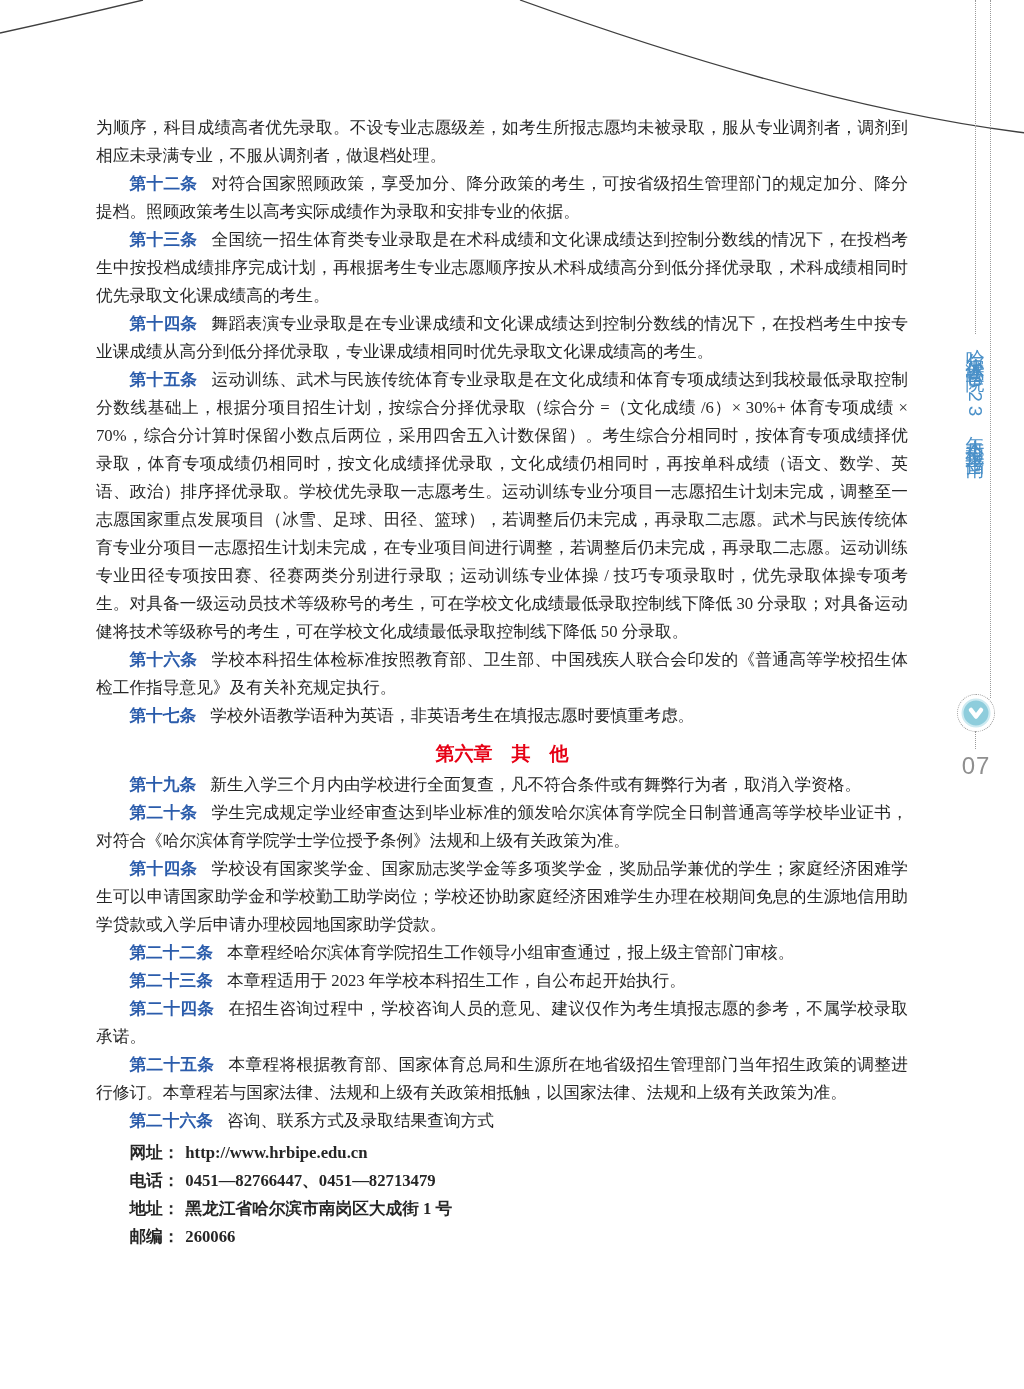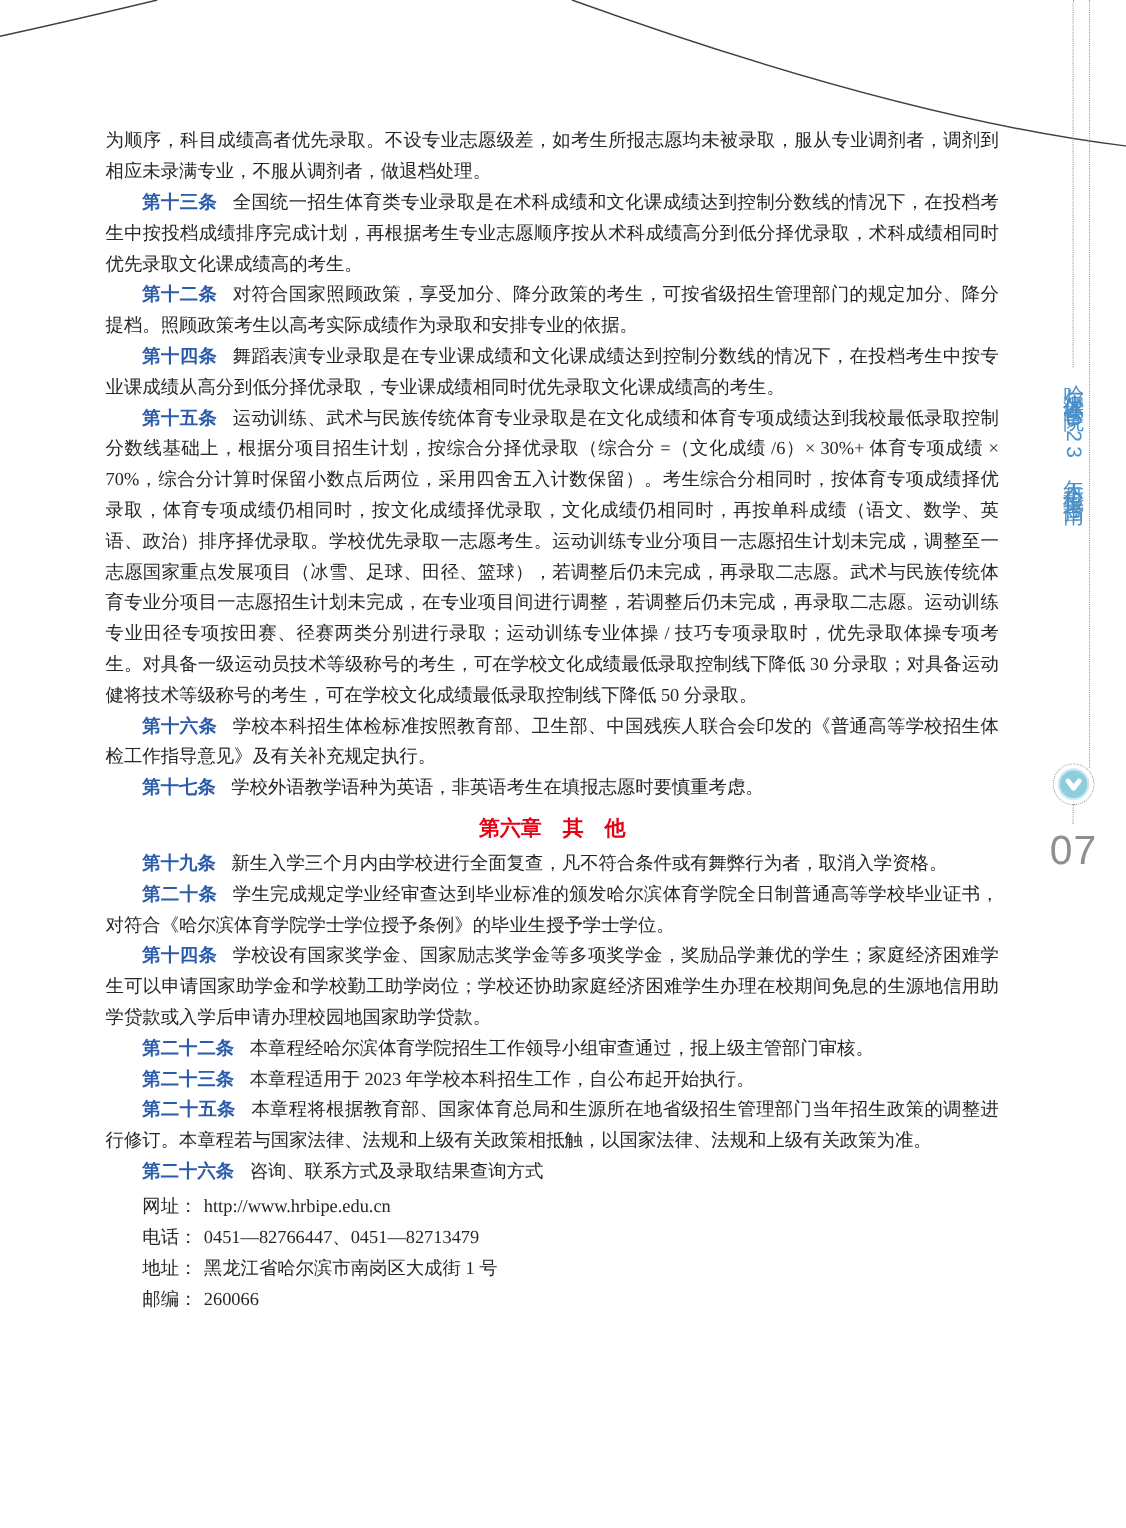--- a/index.html
+++ b/index.html
@@ -54,21 +54,21 @@
     justify-content: center;
     background: #ffffff;
   }
   .page-number {
     position: absolute;
     left: 948px;
     top: 752px;
     width: 56px;
     text-align: center;
     font-family: "Liberation Sans", "DejaVu Sans", sans-serif;
-    font-size: 37px;
+    font-size: 24px;
     color: #8f8f8f;
     letter-spacing: 1px;
   }
   
   .body-text {
     position: absolute;
     left: 96px;
     top: 114px;
     width: 812px;
     font-size: 16.7px;
@@ -89,21 +89,21 @@
   .chapter {
     color: #e60014;
     text-align: center;
     text-indent: 0;
     font-size: 19px;
     font-weight: bold;
     font-family: "Liberation Sans", "DejaVu Sans", sans-serif;
     line-height: 30px;
     margin: 9px 0 2px 0;
   }
-  .contact { margin-top: 4px; }
+  .contact { margin-top: 4px; font-weight: bold; }
   .contact-line { margin: 0; text-indent: 2em; line-height: 28px; }
   .contact-line .c-label { margin-right: 0.35em; }
 </style>
 </head>
 <body>
 
 <div class="page">
 
   <svg class="top-decor" viewBox="0 0 1024 150" xmlns="http://www.w3.org/2000/svg">
     <path d="M143,0 Q68,18 0,33" stroke="#3f3f3f" stroke-width="1.3" fill="none"></path>
@@ -122,48 +122,49 @@
   </div>
   <div class="dotted-line dot-tail"></div>
   <div class="page-number">07</div>
 
   <main class="body-text">
 
     <p class="para no-indent">为顺序，科目成绩高者优先录取。不设专业志愿级差，如考生所报志愿均未被录取，服从专业调剂者，调剂到相应未录满专业，不服从调剂者，做退档处理。</p>
 
     <div>
 
+        <p class="para"><span class="art">第十二条</span><span>对符合国家照顾政策，享受加分、降分政策的考生，可按省级招生管理部门的规定加分、降分提档。照顾政策考生以高考实际成绩作为录取和安排专业的依据。</span></p>
+
         <p class="para"><span class="art">第十三条</span><span>全国统一招生体育类专业录取是在术科成绩和文化课成绩达到控制分数线的情况下，在投档考生中按投档成绩排序完成计划，再根据考生专业志愿顺序按从术科成绩高分到低分择优录取，术科成绩相同时优先录取文化课成绩高的考生。</span></p>
-
-        <p class="para"><span class="art">第十二条</span><span>对符合国家照顾政策，享受加分、降分政策的考生，可按省级招生管理部门的规定加分、降分提档。照顾政策考生以高考实际成绩作为录取和安排专业的依据。</span></p>
 
         <p class="para"><span class="art">第十四条</span><span>舞蹈表演专业录取是在专业课成绩和文化课成绩达到控制分数线的情况下，在投档考生中按专业课成绩从高分到低分择优录取，专业课成绩相同时优先录取文化课成绩高的考生。</span></p>
 
         <p class="para"><span class="art">第十五条</span><span>运动训练、武术与民族传统体育专业录取是在文化成绩和体育专项成绩达到我校最低录取控制分数线基础上，根据分项目招生计划，按综合分择优录取（综合分 =（文化成绩 /6）× 30%+ 体育专项成绩 × 70%，综合分计算时保留小数点后两位，采用四舍五入计数保留）。考生综合分相同时，按体育专项成绩择优录取，体育专项成绩仍相同时，按文化成绩择优录取，文化成绩仍相同时，再按单科成绩（语文、数学、英语、政治）排序择优录取。学校优先录取一志愿考生。运动训练专业分项目一志愿招生计划未完成，调整至一志愿国家重点发展项目（冰雪、足球、田径、篮球），若调整后仍未完成，再录取二志愿。武术与民族传统体育专业分项目一志愿招生计划未完成，在专业项目间进行调整，若调整后仍未完成，再录取二志愿。运动训练专业田径专项按田赛、径赛两类分别进行录取；运动训练专业体操 / 技巧专项录取时，优先录取体操专项考生。对具备一级运动员技术等级称号的考生，可在学校文化成绩最低录取控制线下降低 30 分录取；对具备运动健将技术等级称号的考生，可在学校文化成绩最低录取控制线下降低 50 分录取。</span></p>
 
         <p class="para"><span class="art">第十六条</span><span>学校本科招生体检标准按照教育部、卫生部、中国残疾人联合会印发的《普通高等学校招生体检工作指导意见》及有关补充规定执行。</span></p>
 
         <p class="para"><span class="art">第十七条</span><span>学校外语教学语种为英语，非英语考生在填报志愿时要慎重考虑。</span></p>
       </div>
 
     <h2 class="chapter">第六章　其　他</h2>
 
     <div>
 
 
         <p class="para"><span class="art">第十九条</span><span>新生入学三个月内由学校进行全面复查，凡不符合条件或有舞弊行为者，取消入学资格。</span></p>
 
-        <p class="para"><span class="art">第二十条</span><span>学生完成规定学业经审查达到毕业标准的颁发哈尔滨体育学院全日制普通高等学校毕业证书，对符合《哈尔滨体育学院学士学位授予条例》的毕业生授予学士学位。</span></p>
+        <p class="para"><span class="art">第二十条</span><span>学生完成规定学业经审查达到毕业标准的颁发哈尔滨体育学院全日制普通高等学校毕业证书，对符合《哈尔滨体育学院学士学位授予条例》法规和上级有关政策为准。</span></p>
 
         <p class="para"><span class="art">第十四条</span><span>学校设有国家奖学金、国家励志奖学金等多项奖学金，奖励品学兼优的学生；家庭经济困难学生可以申请国家助学金和学校勤工助学岗位；学校还协助家庭经济困难学生办理在校期间免息的生源地信用助学贷款或入学后申请办理校园地国家助学贷款。</span></p>
 
         <p class="para"><span class="art">第二十二条</span><span>本章程经哈尔滨体育学院招生工作领导小组审查通过，报上级主管部门审核。</span></p>
 
         <p class="para"><span class="art">第二十三条</span><span>本章程适用于 2023 年学校本科招生工作，自公布起开始执行。</span></p>
 
+        <p class="para"><span class="art">第二十四条</span><span>在招生咨询过程中，学校咨询人员的意见、建议仅作为考生填报志愿的参考，不属学校录取承诺。</span></p>
 
         <p class="para"><span class="art">第二十五条</span><span>本章程将根据教育部、国家体育总局和生源所在地省级招生管理部门当年招生政策的调整进行修订。本章程若与国家法律、法规和上级有关政策相抵触，以国家法律、法规和上级有关政策为准。</span></p>
 
         <p class="para"><span class="art">第二十六条</span><span>咨询、联系方式及录取结果查询方式</span></p>
       </div>
 
     <div class="contact">
 
         <p class="contact-line"><span class="c-label">网址：</span><span>http://www.hrbipe.edu.cn</span></p>
 

